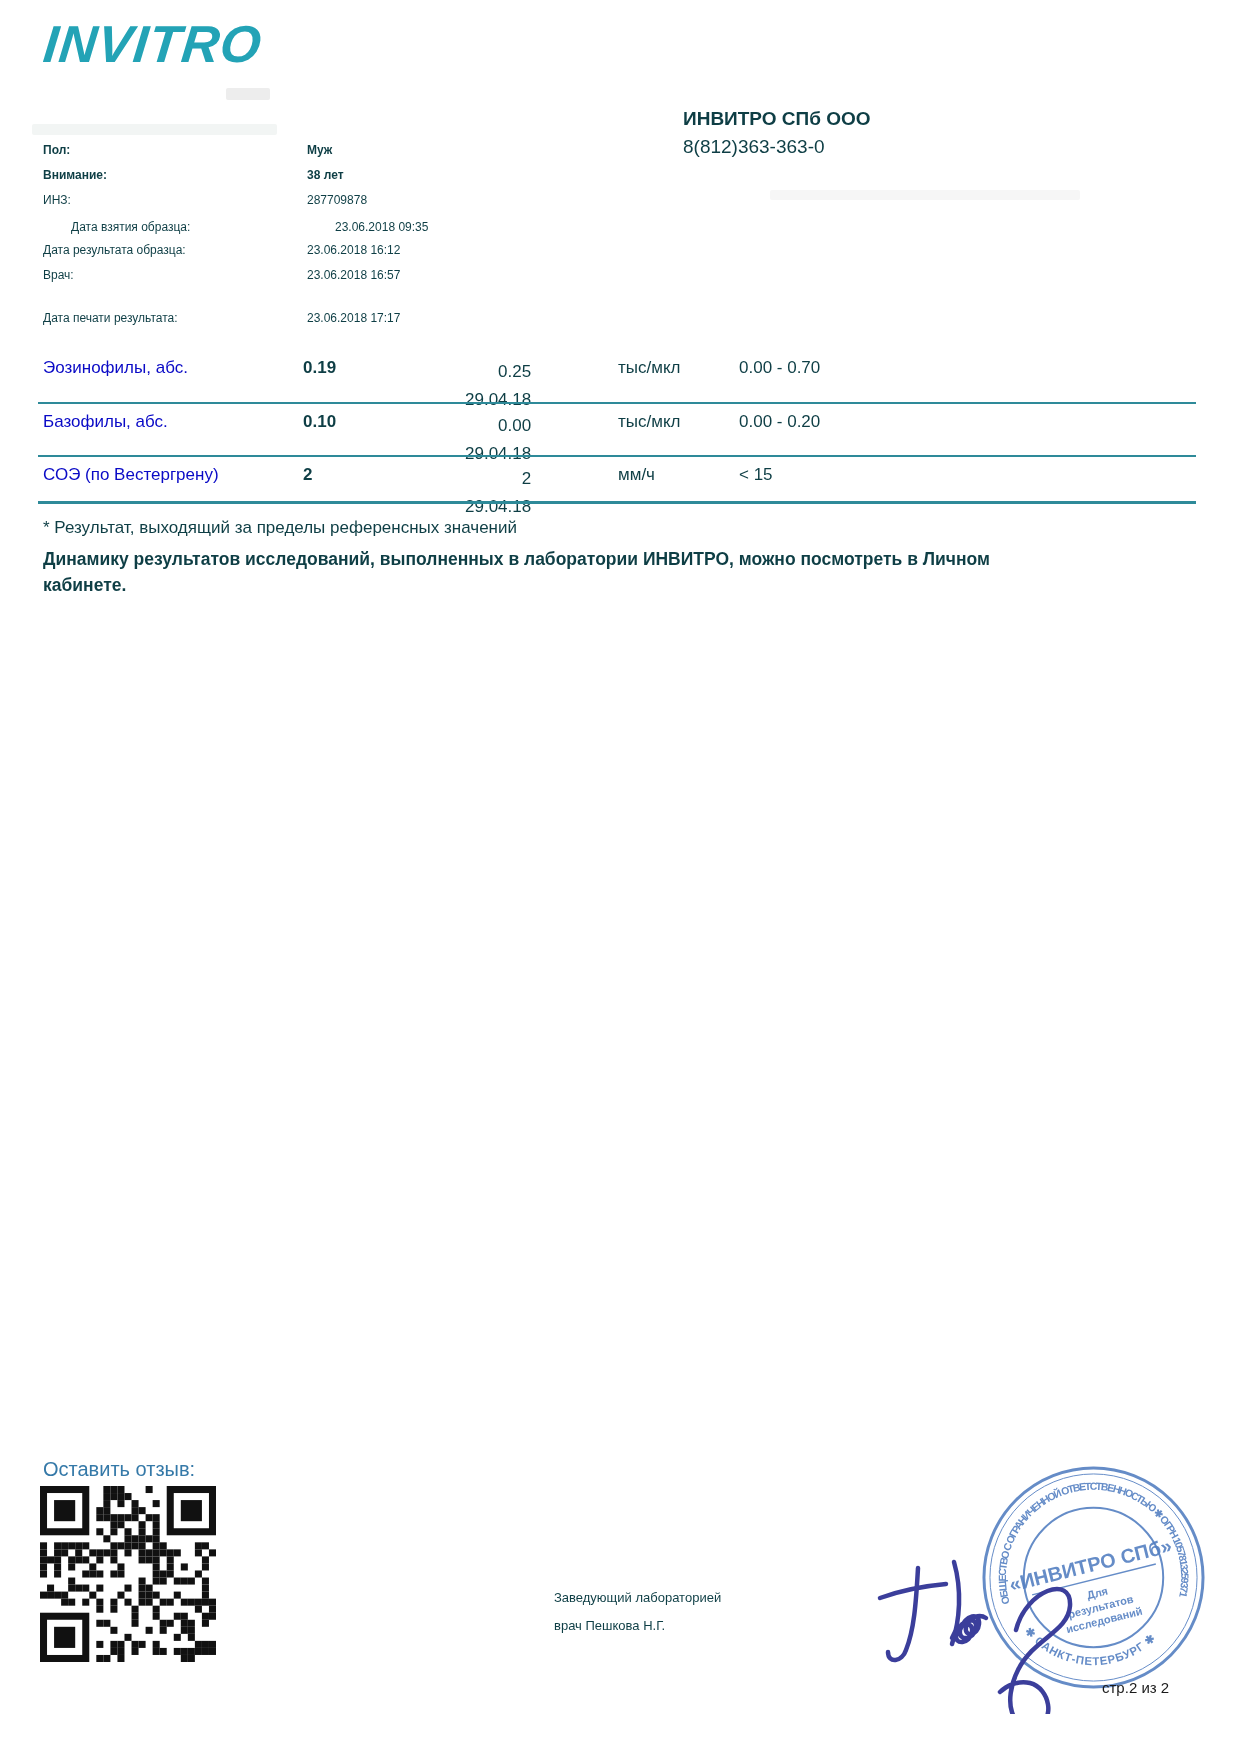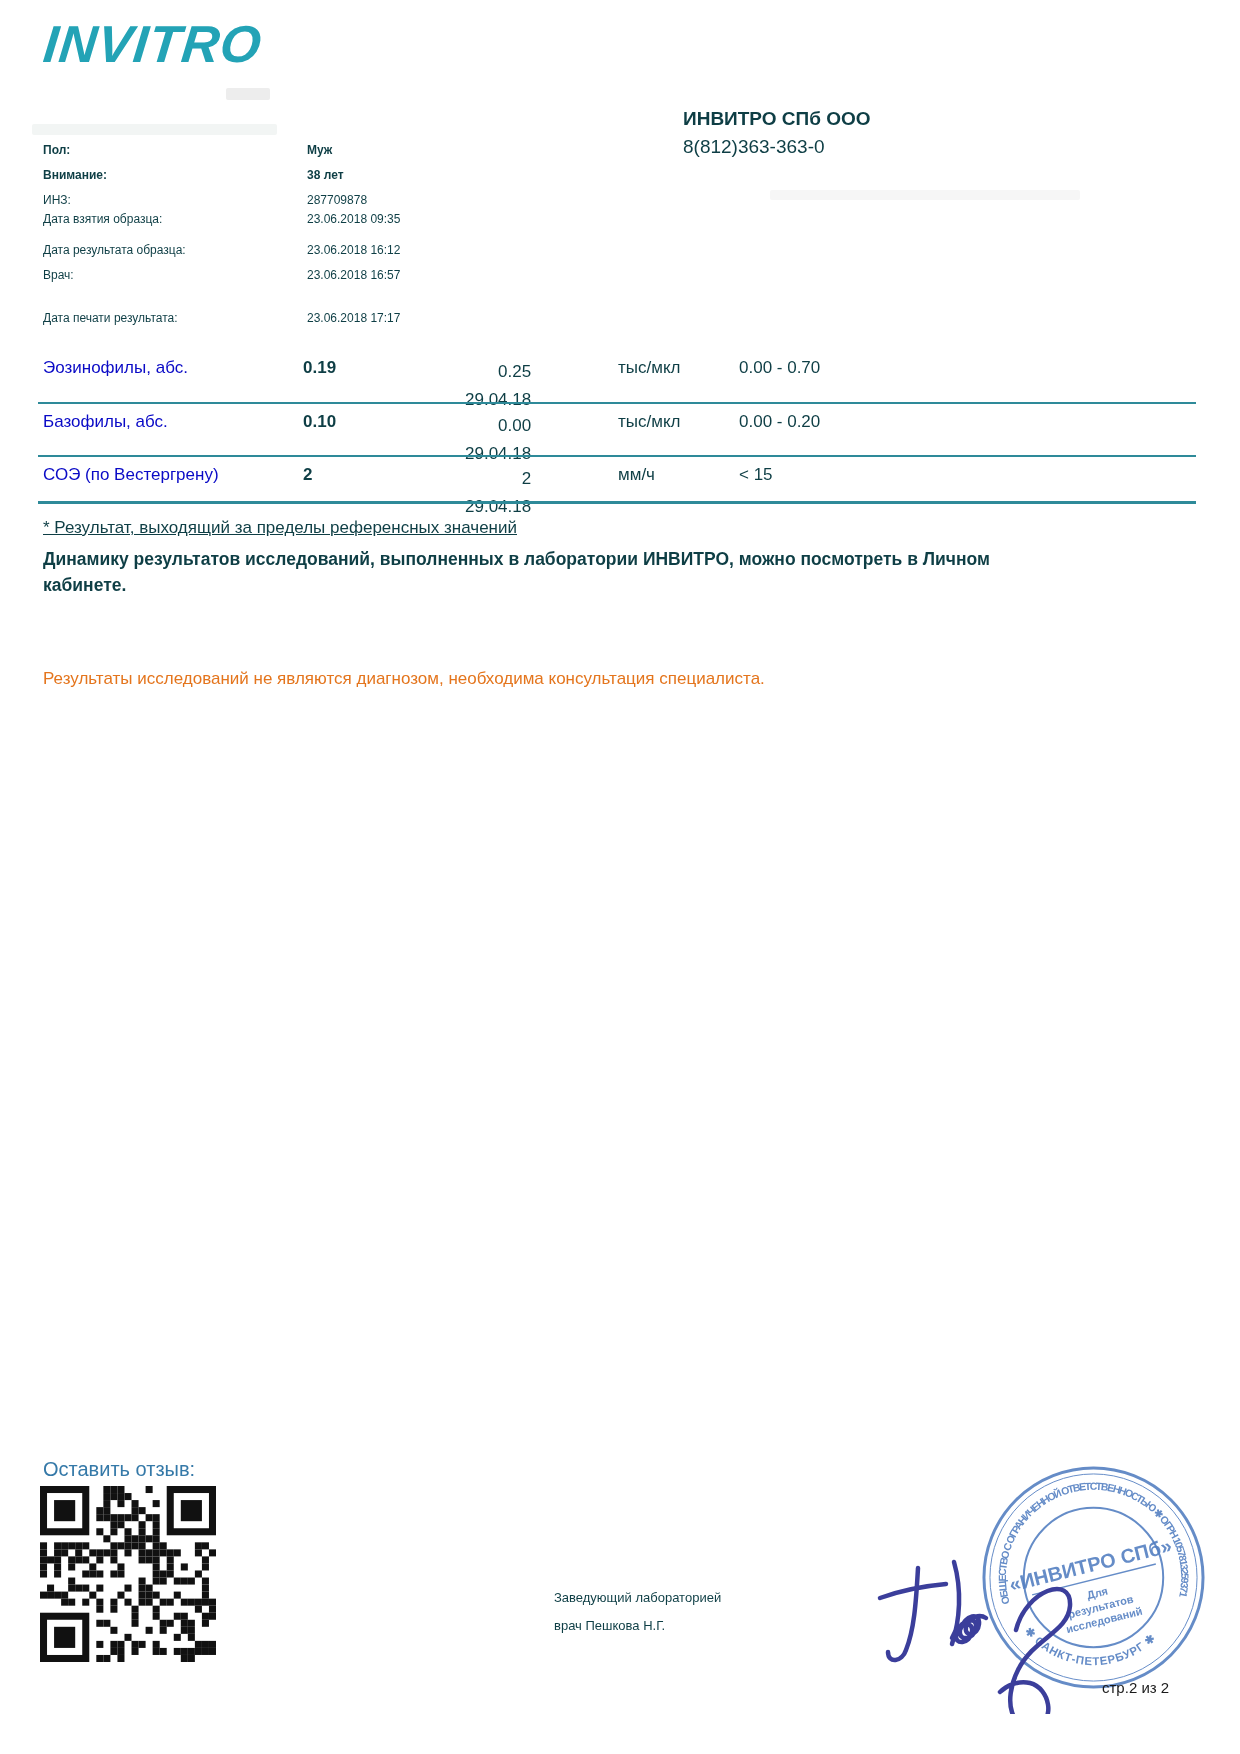--- a/index.html
+++ b/index.html
@@ -23,21 +23,21 @@
   .prow.bold{font-weight:bold;}
   
   .trow{position:absolute;left:0;width:1240px;font-size:17px;color:var(--ink);}
   .tname{position:absolute;left:43px;color:var(--link);text-decoration:none;cursor:pointer;white-space:nowrap;}
   .tres{position:absolute;left:303px;font-weight:bold;}
   .tprev{position:absolute;left:465px;line-height:28px;text-align:right;}
   .tunits{position:absolute;left:618px;}
   .tref{position:absolute;left:739px;white-space:nowrap;}
   .tline{position:absolute;left:38px;width:1158px;background:var(--rule);}
   
-  .note-ref{position:absolute;left:43px;top:518px;font-size:17px;color:var(--ink);text-decoration:underline;}
+  .note-ref{position:absolute;left:43px;top:518px;font-size:17px;color:var(--ink);}
   .note-dyn{position:absolute;left:43px;top:546px;width:1000px;font-size:17.5px;line-height:26px;font-weight:bold;color:var(--ink);}
   .note-att{position:absolute;left:43px;top:611px;width:945px;font-size:17px;line-height:27px;color:var(--ink);}
   .note-dis{position:absolute;left:43px;top:669px;width:1000px;font-size:17px;color:var(--orange);}
   .orange{color:var(--orange);}
   .url{color:var(--link);text-decoration:none;cursor:pointer;}
   
   .feedback{position:absolute;left:43px;top:1458px;font-size:20px;color:var(--feedback);text-align:center;}
   .qr{position:absolute;left:40px;top:1486px;}
   .signatory{position:absolute;left:554px;top:1584px;font-size:13px;line-height:28px;color:var(--ink);}
   .stamp{position:absolute;left:976px;top:1460px;}
@@ -63,21 +63,21 @@
         <span class="pvalue">Муж</span>
       </div>
       <div class="prow bold" style="top: 168px;">
         <span class="plabel">Внимание:</span>
         <span class="pvalue">38 лет</span>
       </div>
       <div class="prow" style="top: 193px;">
         <span class="plabel">ИНЗ:</span>
         <span class="pvalue">287709878</span>
       </div>
-      <div class="prow" style="top: 212px;">
+      <div class="prow" style="top: 220px; margin-left: 28px;">
         <span class="plabel">Дата взятия образца:</span>
         <span class="pvalue">23.06.2018 09:35</span>
       </div>
       <div class="prow" style="top: 243px;">
         <span class="plabel">Дата результата образца:</span>
         <span class="pvalue">23.06.2018 16:12</span>
       </div>
       <div class="prow" style="top: 268px;">
         <span class="plabel">Врач:</span>
         <span class="pvalue">23.06.2018 16:57</span>
@@ -110,21 +110,20 @@
         <span class="tres">2</span>
         <span class="tprev"><span>2</span><br><span>29.04.18</span></span>
         <span class="tunits">мм/ч</span>
         <span class="tref">&lt; 15</span>
       </div>
       <div class="tline" style="top: 501px; height: 3px;"></div>
     </div>
 
   <div class="note-ref">* Результат, выходящий за пределы референсных значений</div>
   <div class="note-dyn">Динамику результатов исследований, выполненных в лаборатории ИНВИТРО, можно посмотреть в Личном кабинете.</div>
-  <div class="note-dis">Результаты исследований не являются диагнозом, необходима консультация специалиста.</div>
 
   <div class="feedback">Оставить отзыв:</div>
   <svg class="qr" width="176" height="176" viewBox="0 0 175 175">
       <rect x="63" y="0" width="7" height="7" fill="#111"></rect>
       <rect x="70" y="0" width="7" height="7" fill="#111"></rect>
       <rect x="77" y="0" width="7" height="7" fill="#111"></rect>
       <rect x="105" y="0" width="7" height="7" fill="#111"></rect>
       <rect x="63" y="7" width="7" height="7" fill="#111"></rect>
       <rect x="70" y="7" width="7" height="7" fill="#111"></rect>
       <rect x="77" y="7" width="7" height="7" fill="#111"></rect>

